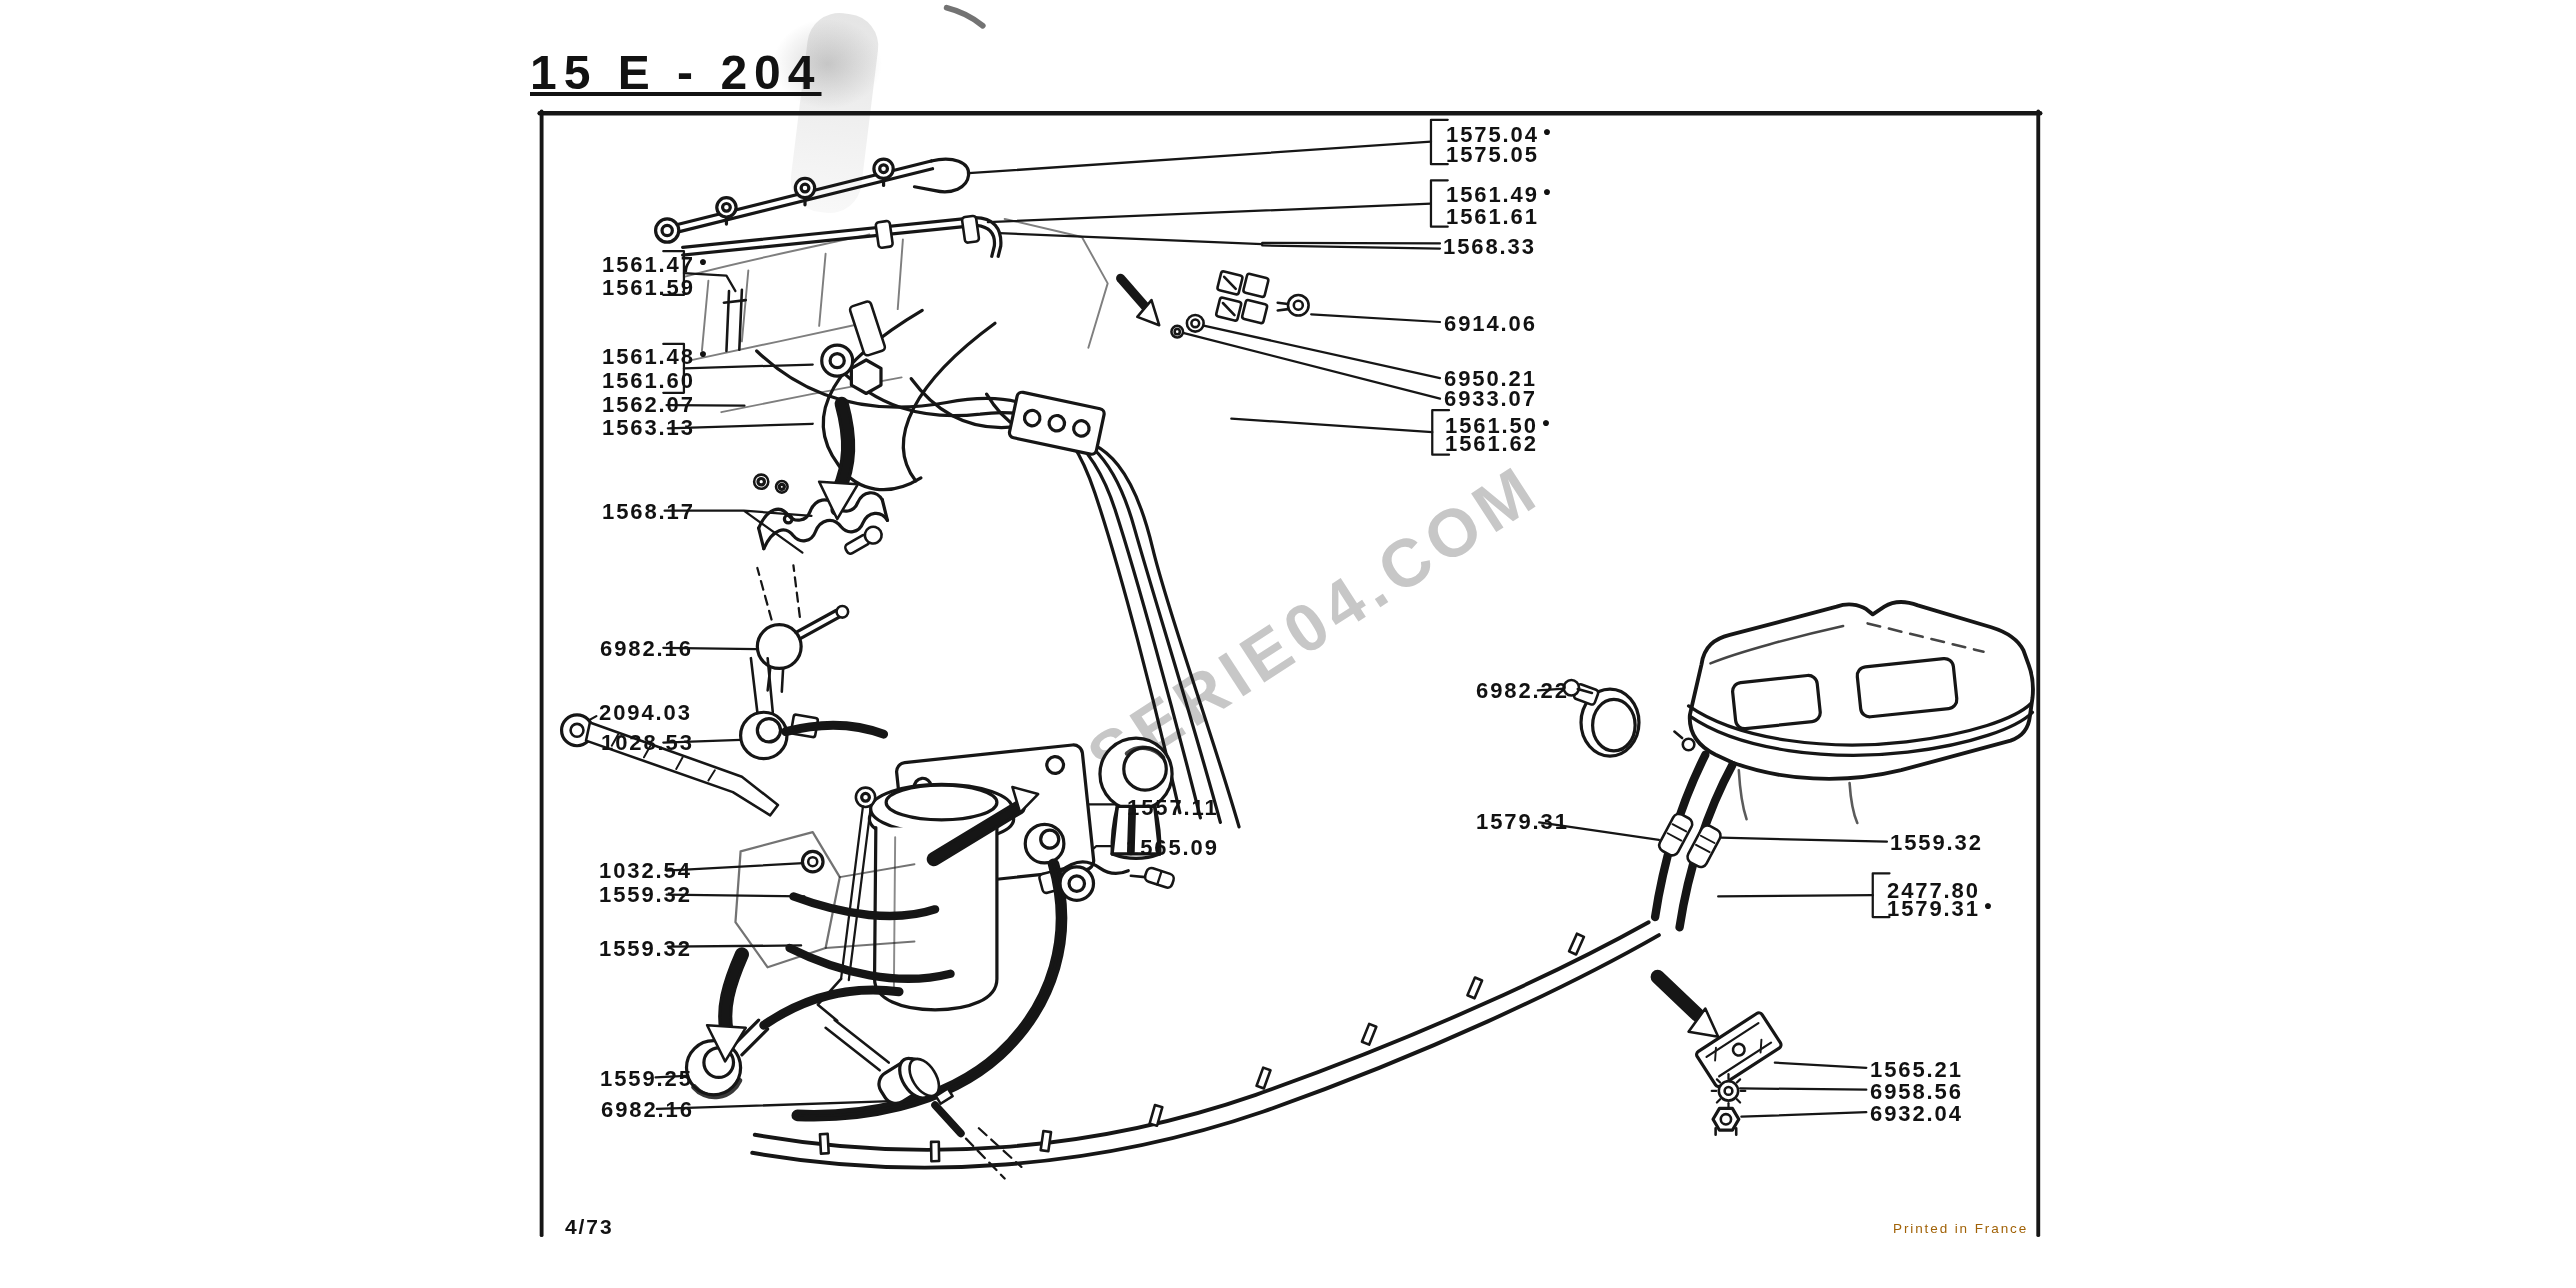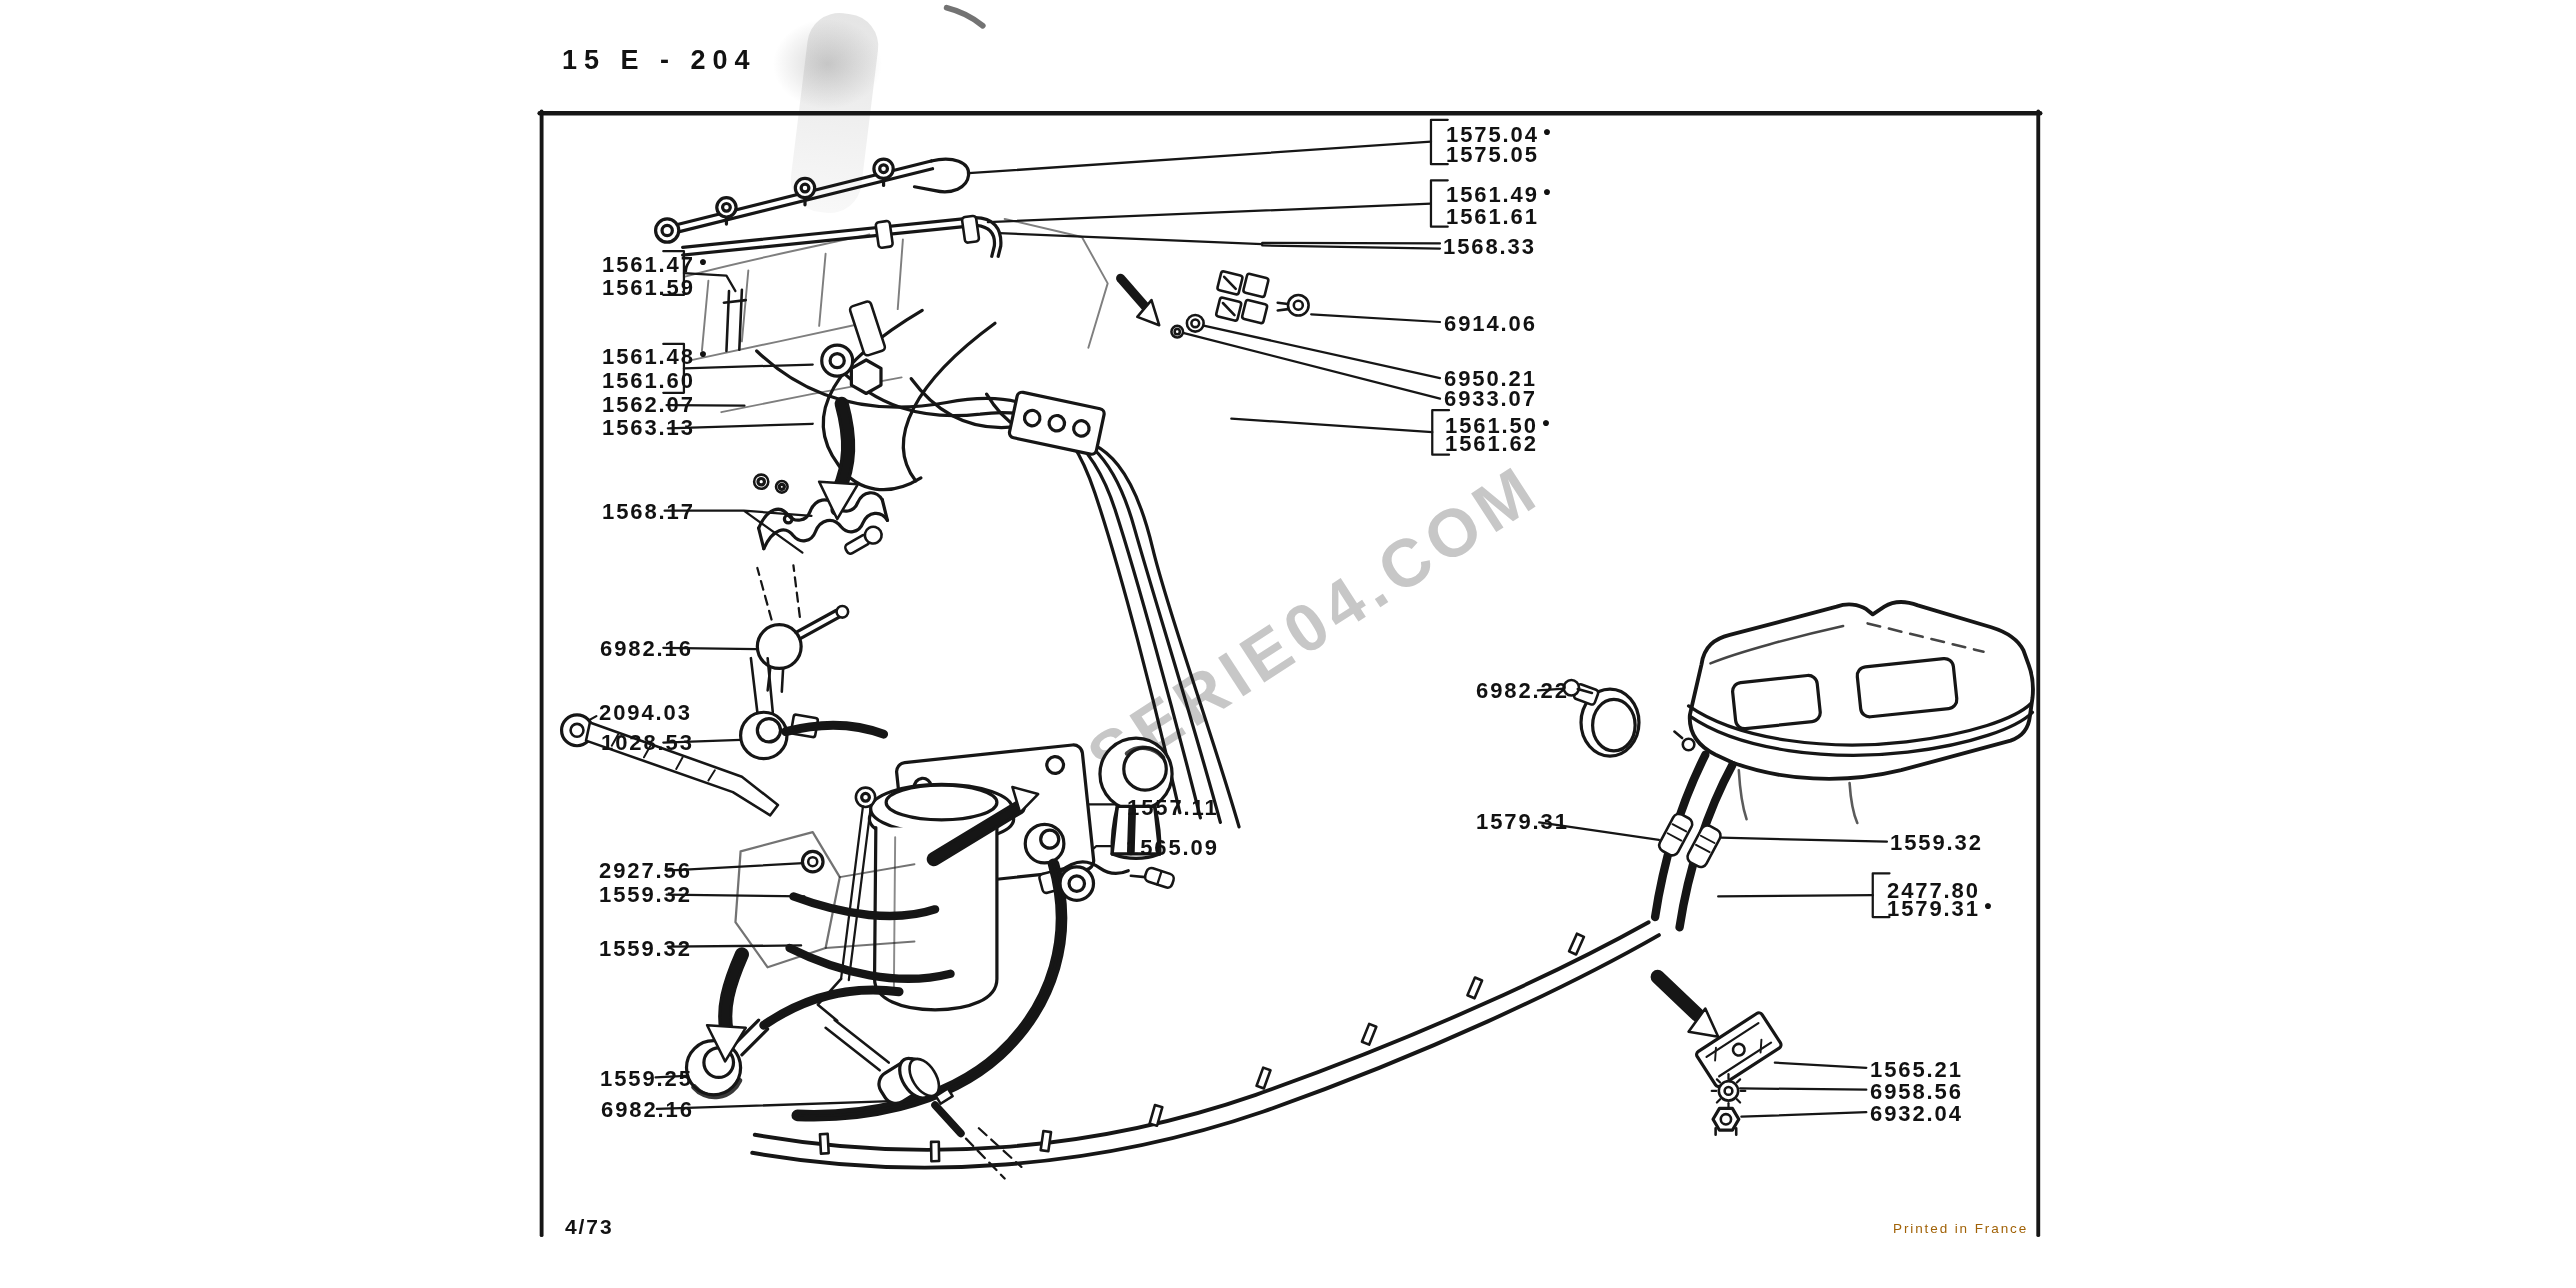--- a/index.html
+++ b/index.html
@@ -1,19 +1,19 @@
 <!DOCTYPE html>
 <html style="font-size:10.3px"><head>
 <meta charset="utf-8">
 <style>
   html,body{margin:0;padding:0;background:#ffffff;}
   #page{position:relative;width:2576px;height:1288px;background:#ffffff;overflow:hidden;
         font-family:"Liberation Sans",sans-serif;color:#121212;}
-  #title{position:absolute;left:562px;top:45px;font-size:27px;font-weight:700;
-         letter-spacing:7px;z-index:3;}
+  #title{position:absolute;left:530px;top:45px;font-size:48px;font-weight:700;
+         letter-spacing:7px;z-index:3;text-decoration:underline;}
   #watermark{position:absolute;left:1095px;top:726px;font-size:67px;font-weight:700;
          color:#c7c7c7;letter-spacing:6.4px;transform:rotate(-33deg);
          transform-origin:left center;z-index:1;white-space:nowrap;}
   #pagenum{position:absolute;left:565px;top:1215px;font-size:21px;font-weight:700;
          letter-spacing:1.9px;z-index:3;text-align:right;}
   #printed{position:absolute;left:1893px;top:1221px;font-size:13.5px;color:#a16207;
          letter-spacing:1.9px;z-index:3;}
   .lbl{position:absolute;font-size:22px;font-weight:700;letter-spacing:1.9px;
        white-space:nowrap;z-index:3;line-height:1.0;}
   .lbl .dot{font-size:14px;vertical-align:6.4px;margin-left:3.9px;}
@@ -61,21 +61,21 @@
   <div class="lbl" style="left:600px;top:638px"><span>6982.16</span></div>
   <div class="lbl" style="left:599px;top:702px"><span>2094.03</span></div>
   <div class="lbl" style="left:601px;top:732px"><span>1028.53</span></div>
   <div class="lbl" style="left:1127px;top:797px"><span>1557.11</span></div>
   <div class="lbl" style="left:1126px;top:837px"><span>1565.09</span></div>
   <div class="lbl" style="left:1476px;top:680px"><span>6982.22</span></div>
   <div class="lbl" style="left:1476px;top:811px"><span>1579.31</span></div>
   <div class="lbl" style="left:1890px;top:832px"><span>1559.32</span></div>
   <div class="lbl" style="left:1887px;top:880px"><span>2477.80</span></div>
   <div class="lbl" style="left:1887px;top:898px"><span>1579.31</span><span class="dot">●</span></div>
-  <div class="lbl" style="left:599px;top:860px"><span>2927.56</span></div>
+  <div class="lbl" style="left:599px;top:860px"><span>1032.54</span></div>
   <div class="lbl" style="left:599px;top:884px"><span>1559.32</span></div>
   <div class="lbl" style="left:599px;top:938px"><span>1559.32</span></div>
   <div class="lbl" style="left:600px;top:1068px"><span>1559.25</span></div>
   <div class="lbl" style="left:601px;top:1099px"><span>6982.16</span></div>
   <div class="lbl" style="left:1870px;top:1059px"><span>1565.21</span></div>
   <div class="lbl" style="left:1870px;top:1081px"><span>6958.56</span></div>
   <div class="lbl" style="left:1870px;top:1103px"><span>6932.04</span></div>
 
   <svg width="2576" height="1288" viewBox="0 0 4000 2000">
 

